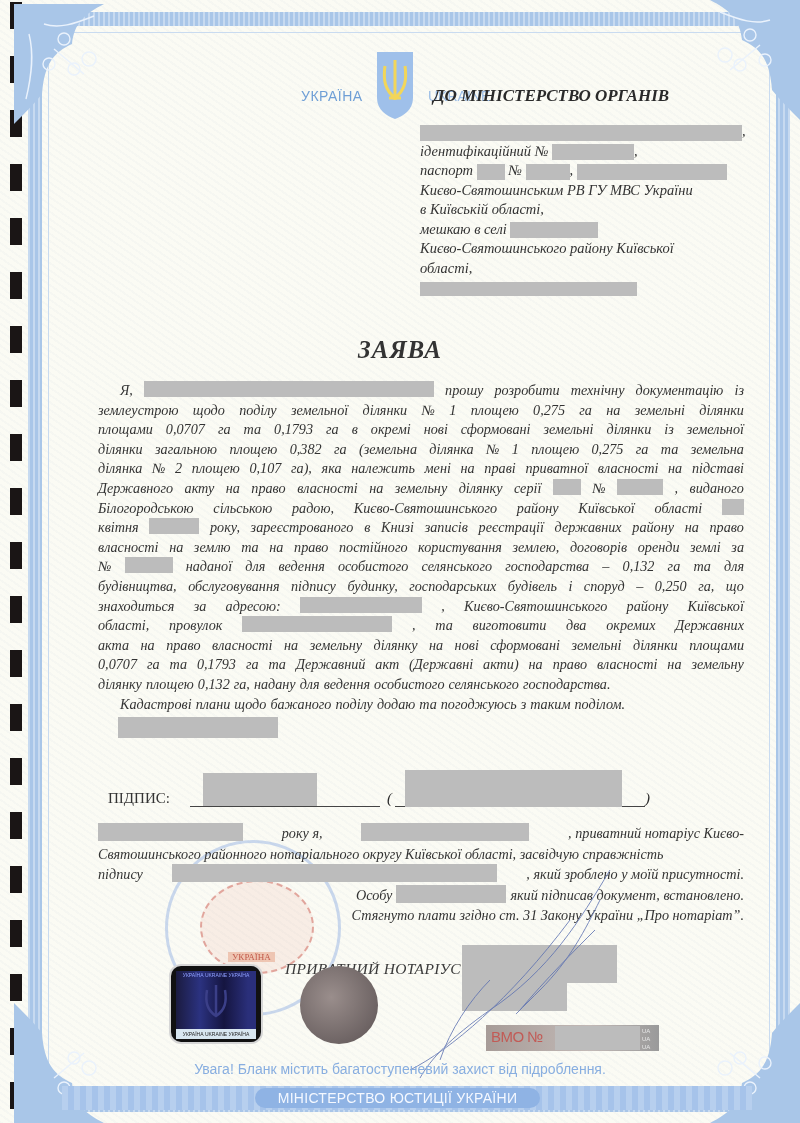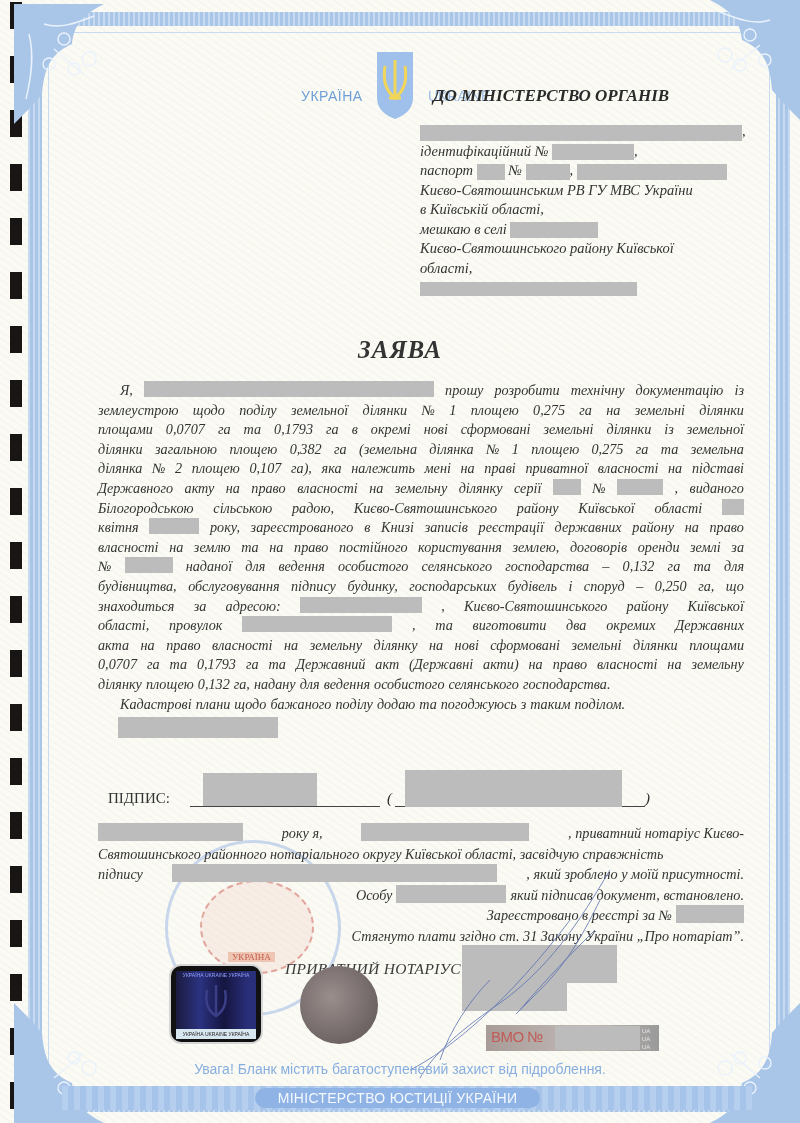--- a/index.html
+++ b/index.html
@@ -434,24 +434,20 @@
         <span>підпису</span>
         <span class="redact" style="width:325px;height:18px"></span>
         <span>, який зроблено у моїй присутності.</span>
       </div>
     <div class="ln left">
         <span>Особу</span>
         <span class="redact" style="width:110px;height:18px"></span>
         <span>який підписав документ, встановлено.</span>
       </div>
     <div class="ln left" style="padding-left:26px">
-        <span>Зареєстровано в реєстрі за №</span>
-        <span class="redact" style="width:68px;height:18px"></span>
-      </div>
-    <div class="ln left" style="padding-left:26px">
         <span>Стягнуто плати згідно ст. 31 Закону України „Про нотаріат”.</span>
       </div>
   </div>
 
   <span class="private-notary">ПРИВАТНИЙ НОТАРІУС</span>
   <div class="redact abs" style="left:462px;top:945px;width:155px;height:38px"></div>
   <div class="redact abs" style="left:462px;top:983px;width:105px;height:28px"></div>
 
   <div class="hologram">
     <div class="holo-inner"></div>

